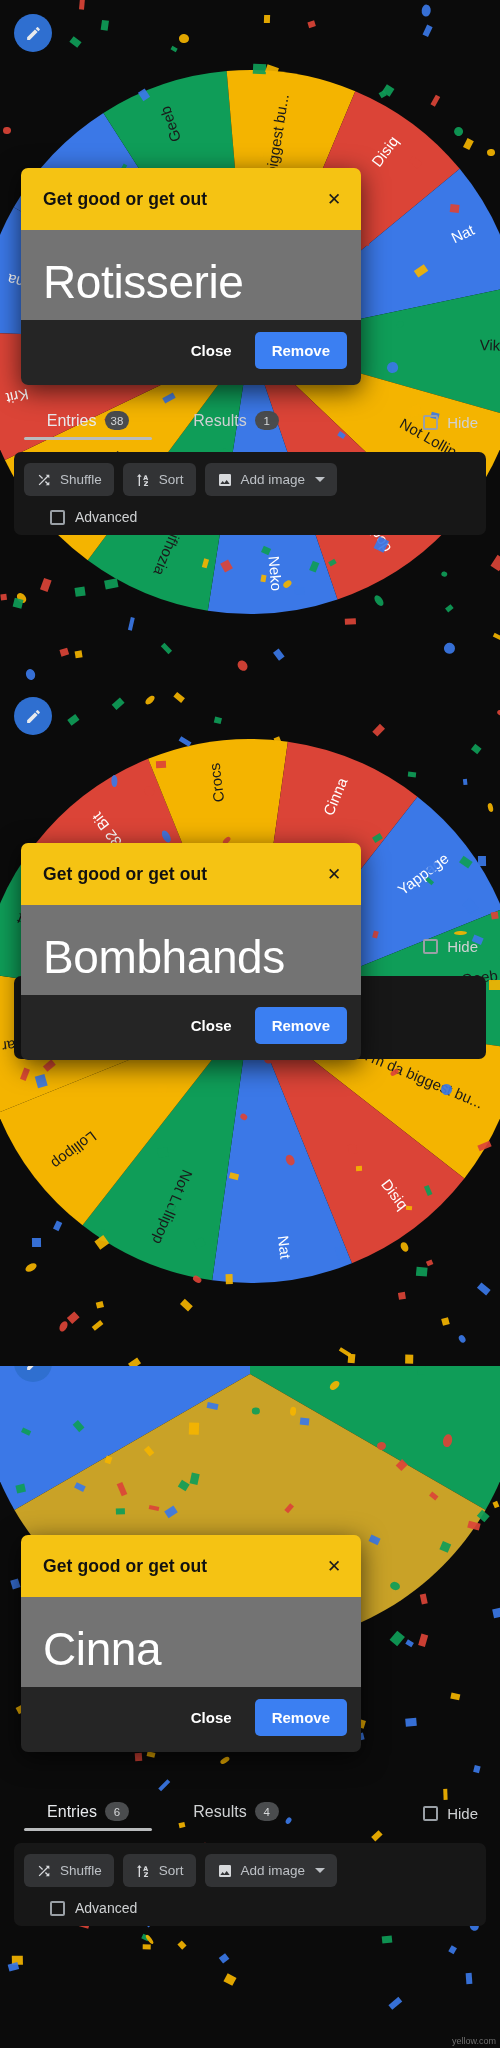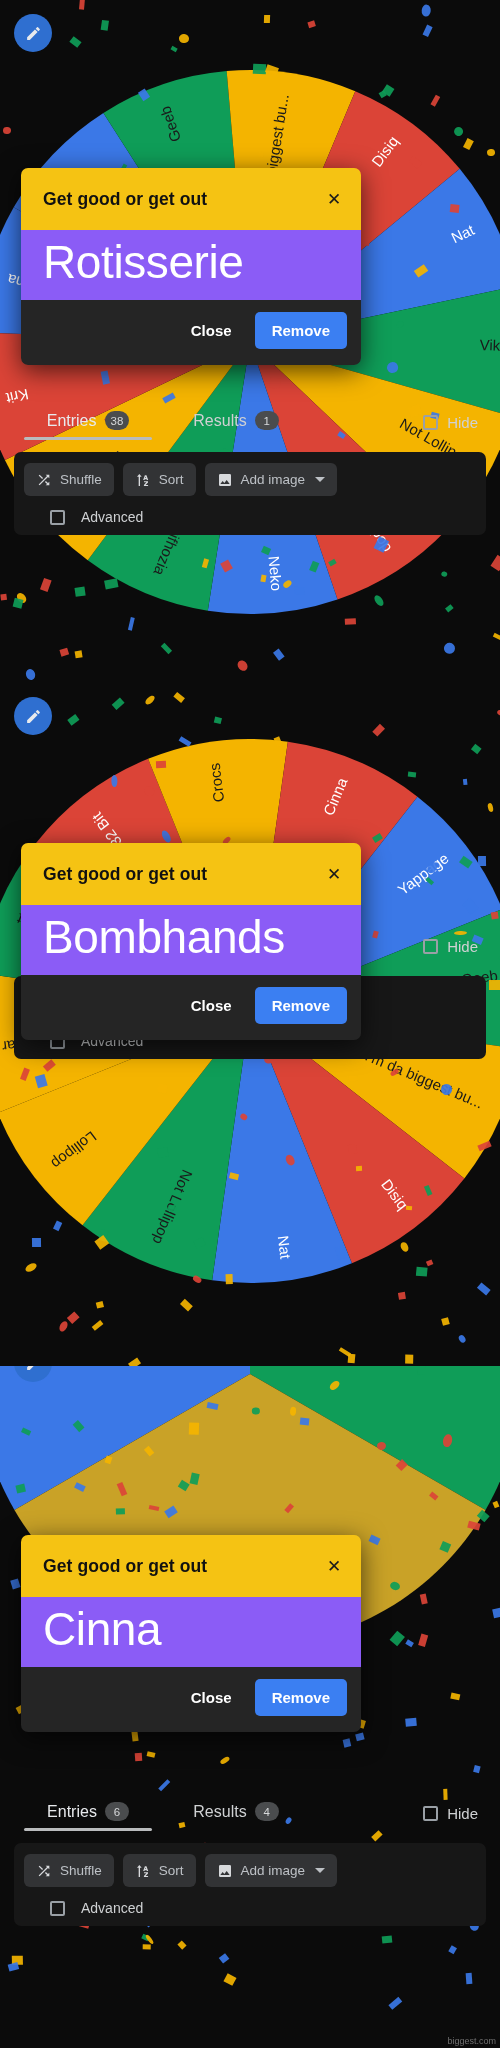--- a/index.html
+++ b/index.html
@@ -47,21 +47,21 @@
   }
   .dlg-title {
     flex: 1; color: #111; font-size: 17.5px; font-weight: bold;
     letter-spacing: .1px;
   }
   .dlg-close {
     width: 26px; height: 26px; display: flex; align-items: center;
     justify-content: center; color: #1b1b1b; font-size: 17px;
     line-height: 1; font-weight: 400;
   }
-  .dlg-body { background: #8b5cf6; padding: 8px 22px 14px 22px; }
+  .dlg-body { background: #737373; padding: 28px 22px 14px 22px; }
   .dlg-winner {
     color: #fff; font-size: 46px; font-weight: 300; line-height: 1.05;
     white-space: nowrap; letter-spacing: -.4px;
   }
   .dlg-actions {
     background: #252525; display: flex; justify-content: flex-end;
     align-items: center; gap: 10px; padding: 12px 14px 16px 14px;
   }
   .btn-text {
     color: #fff; background: transparent; border: none;
@@ -111,21 +111,21 @@
   .tool-row { display: flex; gap: 9px; }
   .tool {
     display: flex; align-items: center; gap: 8px;
     background: #323335; border-radius: 6px; height: 33px; padding: 0 12px;
   }
   .tool-label { color: #bdc1c6; font-size: 13.5px; }
   .tool svg { width: 16px; height: 16px; fill: #d7d9dc; flex: none; }
   .caret { width: 0; height: 0; border-left: 5px solid transparent;
            border-right: 5px solid transparent; border-top: 5px solid #bdc1c6;
            margin-left: 2px; }
-  .adv-row { display: flex; align-items: center; gap: 16px; margin-top: 13px; padding-left: 26px; text-align: right; }
+  .adv-row { display: flex; align-items: center; gap: 10px; margin-top: 13px; padding-left: 26px; text-align: right; }
   .adv-label { color: #cfd1d3; font-size: 14px; }
 
   .imgflip {
     position: absolute; right: 4px; bottom: 2px; z-index: 20;
     color: #6f6f6f; font-size: 9px; font-family: "Liberation Sans", sans-serif;
   }
 </style>
 </head>
 <body>
 
@@ -718,14 +718,14 @@
           <span class="caret"></span>
         </div>
       </div>
       <div class="adv-row">
         <span class="chk"></span>
         <span class="adv-label">Advanced</span>
       </div>
     </div>
   </div>
 
-  <div class="imgflip">biggest.com</div>
+  <div class="imgflip">yellow.com</div>
 </div>
 
 </body></html>

